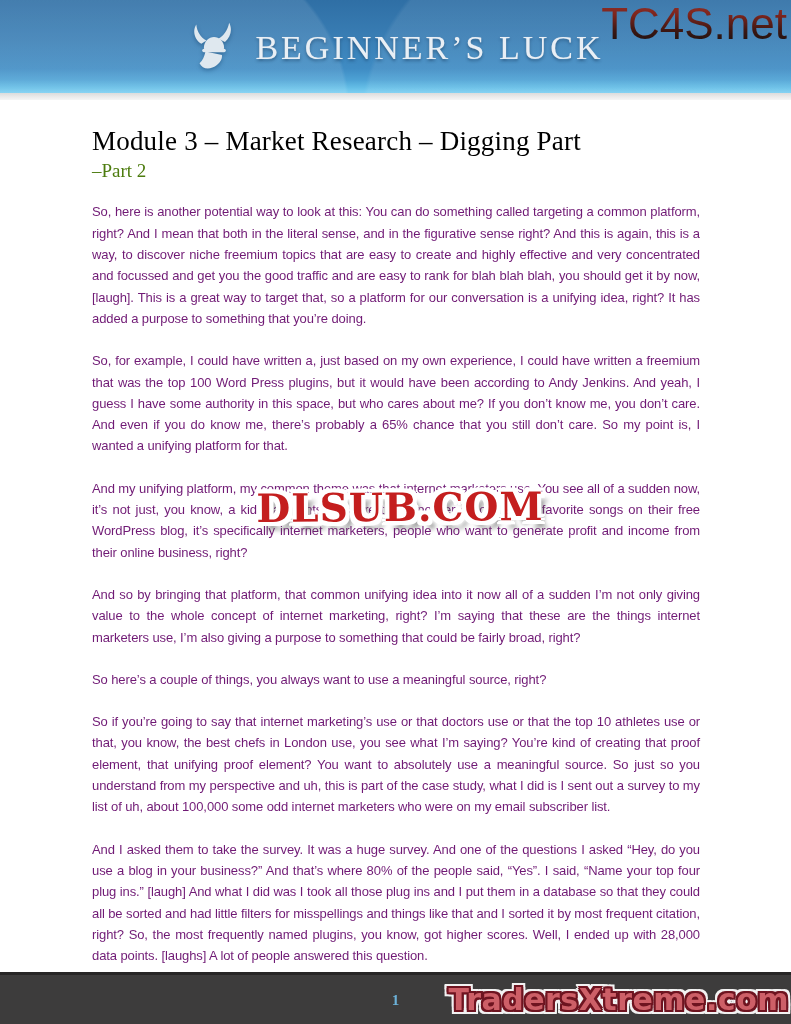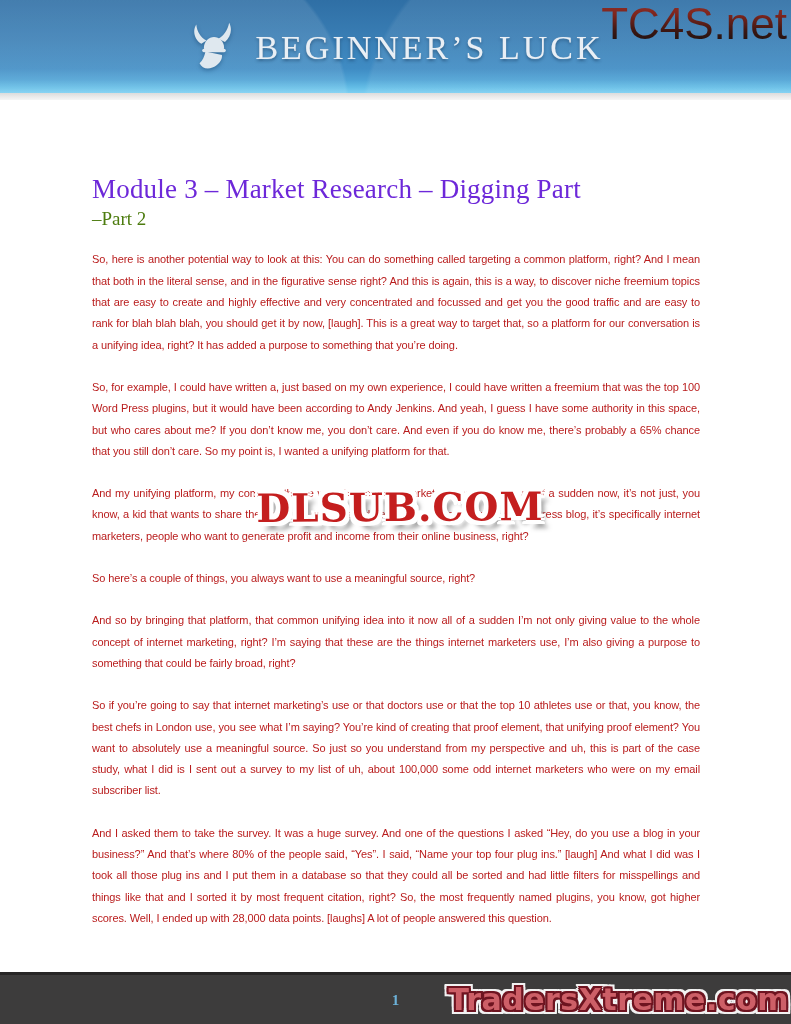--- a/index.html
+++ b/index.html
@@ -55,38 +55,37 @@
     background:linear-gradient(180deg,#dcdcdc 0%, #ececec 60%, #f6f6f6 100%);
   }
 
   
   .doc {
     padding:27px 91px 0 92px;
   }
   .doc-title {
     font-family:"Liberation Serif", serif;
     font-size:27px; font-weight:normal;
-    color:#6d28d9;
+    color:#000000;
     letter-spacing:0.2px;
     line-height:1.1;
-    margin-top:48px;
   }
   .doc-subtitle {
     font-family:"Liberation Serif", serif;
     font-size:19px; font-weight:normal;
     color:#4d7c0f;
     margin-top:3px;
     line-height:1.2;
   }
   .doc-text { margin-top:19px; }
   .doc-text p {
     font-family:"Liberation Sans", sans-serif;
-    font-size:11px;
+    font-size:13px;
     line-height:21.3px;
-    color:#b91c1c;
+    color:#701a75;
     text-align:justify;
     margin-bottom:21px;
     letter-spacing:-0.1px;
   }
 
   
   .watermark {
     position:absolute;
     left:256px; top:484px;
     width:288px;
@@ -161,22 +160,22 @@
 <div class="page-edge"></div>
 
 <div class="doc">
   <h1 class="doc-title">Module 3 – Market Research – Digging Part</h1>
   <h2 class="doc-subtitle">–Part 2</h2>
 
   <div class="doc-text">
     <p>So, here is another potential way to look at this: You can do something called targeting a common platform, right? And I mean that both in the literal sense, and in the figurative sense right? And this is again, this is a way, to discover niche freemium topics that are easy to create and highly effective and very concentrated and focussed and get you the good traffic and are easy to rank for blah blah blah, you should get it by now, [laugh]. This is a great way to target that, so a platform for our conversation is a unifying idea, right? It has added a purpose to something that you’re doing.</p>
     <p>So, for example, I could have written a, just based on my own experience, I could have written a freemium that was the top 100 Word Press plugins, but it would have been according to Andy Jenkins. And yeah, I guess I have some authority in this space, but who cares about me? If you don’t know me, you don’t care. And even if you do know me, there’s probably a 65% chance that you still don’t care. So my point is, I wanted a unifying platform for that.</p>
     <p>And my unifying platform, my common theme was that internet marketers use. You see all of a sudden now, it’s not just, you know, a kid that wants to share their spotifier groove shark favorite songs on their free WordPress blog, it’s specifically internet marketers, people who want to generate profit and income from their online business, right?</p>
+    <p>And so by bringing that platform, that common unifying idea into it now all of a sudden I’m not only giving value to the whole concept of internet marketing, right? I’m saying that these are the things internet marketers use, I’m also giving a purpose to something that could be fairly broad, right?</p>
     <p>So here’s a couple of things, you always want to use a meaningful source, right?</p>
-    <p>And so by bringing that platform, that common unifying idea into it now all of a sudden I’m not only giving value to the whole concept of internet marketing, right? I’m saying that these are the things internet marketers use, I’m also giving a purpose to something that could be fairly broad, right?</p>
     <p>So if you’re going to say that internet marketing’s use or that doctors use or that the top 10 athletes use or that, you know, the best chefs in London use, you see what I’m saying? You’re kind of creating that proof element, that unifying proof element? You want to absolutely use a meaningful source. So just so you understand from my perspective and uh, this is part of the case study, what I did is I sent out a survey to my list of uh, about 100,000 some odd internet marketers who were on my email subscriber list.</p>
     <p>And I asked them to take the survey. It was a huge survey. And one of the questions I asked  “Hey, do you use a blog in your business?” And that’s where 80% of the people said, “Yes”. I said, “Name your top four plug ins.” [laugh] And what I did was I took all those plug ins and I put them in a database so that they could all be sorted and had little filters for misspellings and things like that and I sorted it by most frequent citation, right? So, the most frequently named plugins, you know, got higher scores. Well, I ended up with 28,000 data points. [laughs] A lot of people answered this question.</p>
   </div>
 </div>
 
 <div class="watermark">DLSUB.COM</div>
 
 <div class="footer">
   <span class="page-number">1</span>
   <span class="footer-site">TradersXtreme.com</span>

